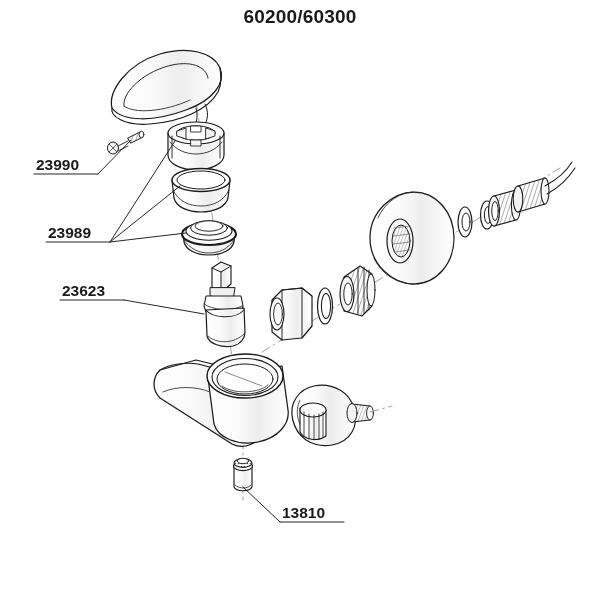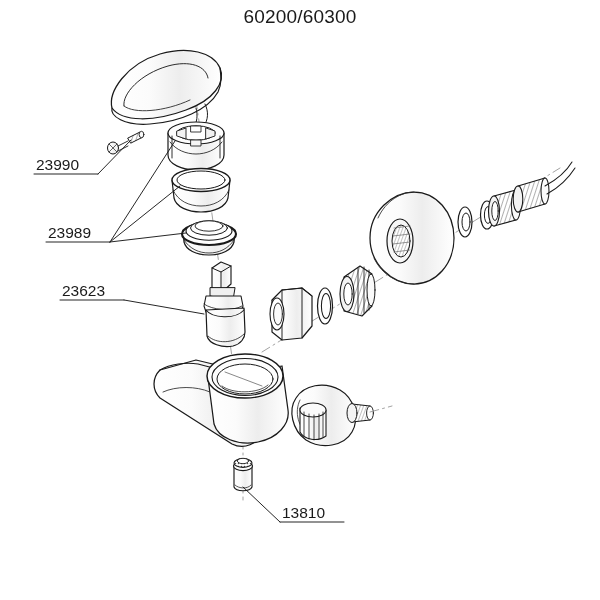--- a/index.html
+++ b/index.html
@@ -10,20 +10,21 @@
   }
   body {
     font-family: "Liberation Sans", sans-serif;
   }
   #page {
     position: relative;
     width: 600px;
     height: 600px;
     background: #ffffff;
     overflow: hidden;
+    font-weight: bold;
   }
   #diagram-title {
     position: absolute;
     left: 0;
     top: 6px;
     width: 600px;
     text-align: center;
     font-size: 19px;
     letter-spacing: 0.2px;
     color: #1a1a1a;

